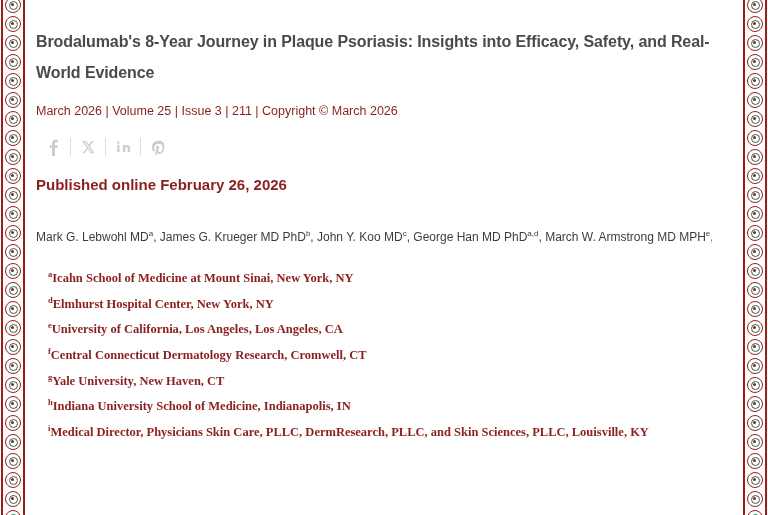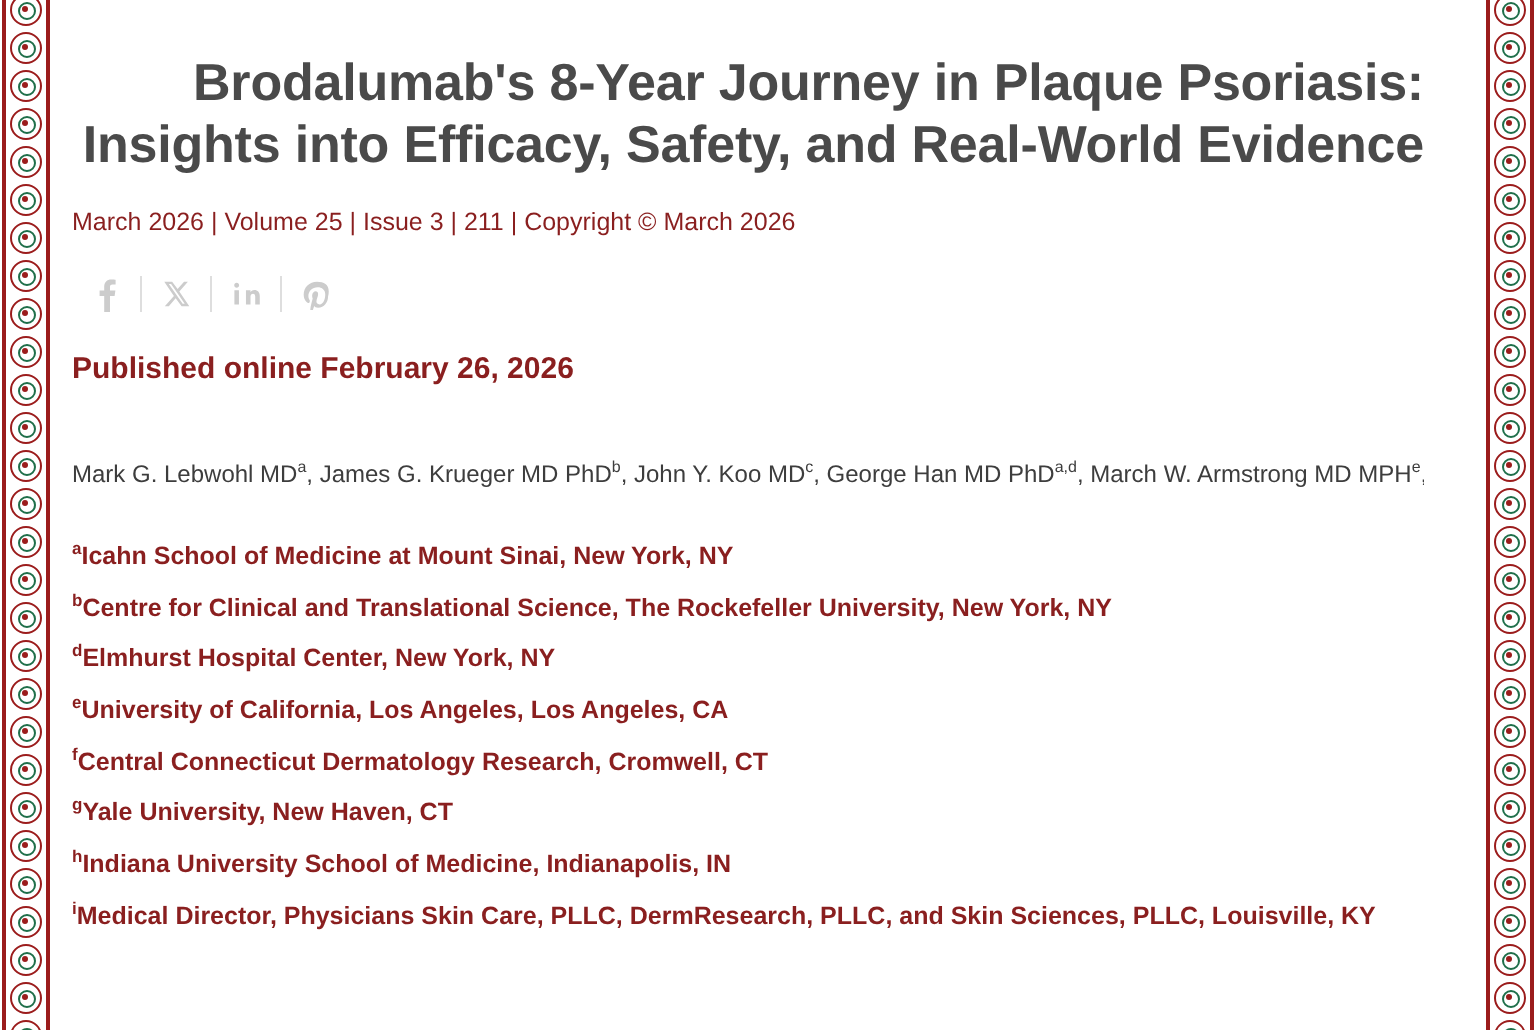--- a/index.html
+++ b/index.html
@@ -74,27 +74,26 @@
     position: absolute;
     left: 26px;
     right: 26px;
     top: 0;
     bottom: 0;
     padding: 26px 30px 0 10px;
     box-sizing: border-box;
   }
 
   h1.title {
-    font-size: 26px;
+    font-size: 16px;
     line-height: 31px;
     color: #4a4a4a;
     font-weight: bold;
     margin: 0 0 16px 0;
     letter-spacing: -0.1px;
-    text-align: right;
   }
 
   .meta {
     font-size: 12.5px;
     font-weight: normal;
     color: #8a1f1f;
     margin: 0 0 14px 0;
   }
 
   .social {
@@ -131,21 +130,22 @@
     font-size: 12px;
     line-height: 30px;
     color: #3d3d3d;
     margin: 0 0 12px 0;
     white-space: nowrap;
     overflow: hidden;
   }
   .authors sup { font-size: 8px; }
 
   .affiliations {
-    margin: 0;
+    margin: 12px;
+    font-family: Liberation Serif, serif;
   }
   .aff {
     font-size: 12.5px;
     font-weight: bold;
     color: #8a1f1f;
     line-height: 21.5px;
     white-space: nowrap;
   }
   .aff sup { font-size: 8.5px; font-weight: bold; }
 </style>
@@ -475,21 +475,20 @@
         </svg>
     </div>
   </div>
 
   <div class="published">Published online February 26, 2026</div>
 
   <div class="authors" id="authors-line"><span>Mark G. Lebwohl MD</span><sup>a</sup>, <span>James G. Krueger MD PhD</span><sup>b</sup>, <span>John Y. Koo MD</span><sup>c</sup>, <span>George Han MD PhD</span><sup>a,d</sup>, <span>March W. Armstrong MD MPH</span><sup>e</sup>, <span>Bruce Strober MD PhD</span>, </div>
 
   <div class="affiliations" id="affiliations-list">
       <div class="aff"><sup>a</sup><span>Icahn School of Medicine at Mount Sinai, New York, NY</span></div>
-      <div class="aff"><sup>b</sup><span>Centre for Clinical and Translational Science, The Rockefeller University, New York, NY</span></div>
       <div class="aff"><sup>d</sup><span>Elmhurst Hospital Center, New York, NY</span></div>
       <div class="aff"><sup>e</sup><span>University of California, Los Angeles, Los Angeles, CA</span></div>
       <div class="aff"><sup>f</sup><span>Central Connecticut Dermatology Research, Cromwell, CT</span></div>
       <div class="aff"><sup>g</sup><span>Yale University, New Haven, CT</span></div>
       <div class="aff"><sup>h</sup><span>Indiana University School of Medicine, Indianapolis, IN</span></div>
       <div class="aff"><sup>i</sup><span>Medical Director, Physicians Skin Care, PLLC, DermResearch, PLLC, and Skin Sciences, PLLC, Louisville, KY</span></div>
     </div>
 
 </div>
 

